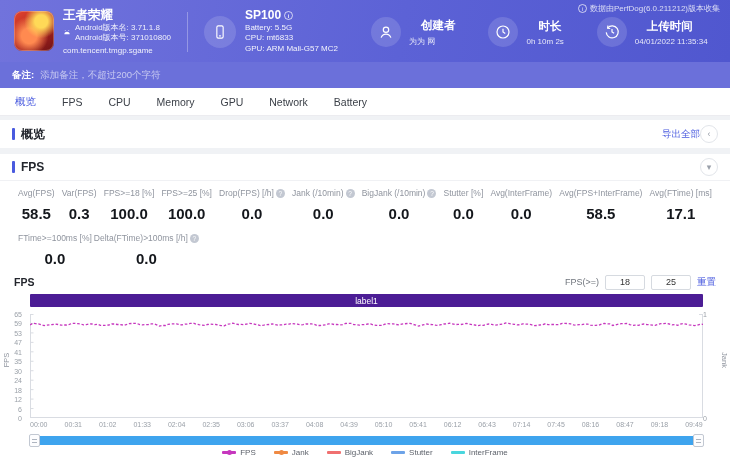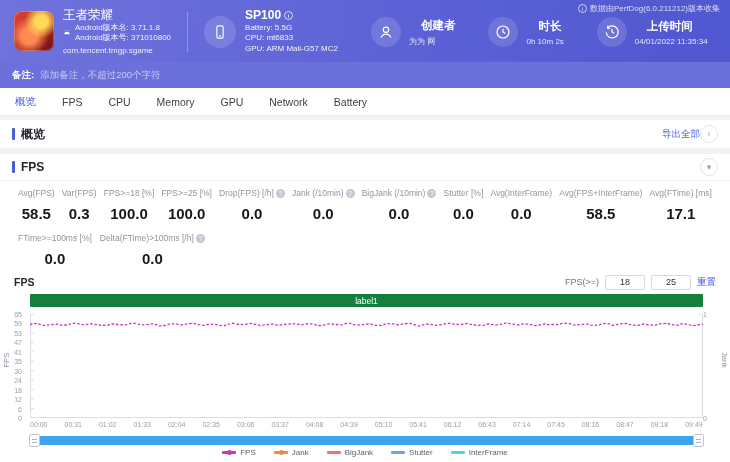--- a/index.html
+++ b/index.html
@@ -20,21 +20,21 @@
           border-radius:50%; font-size:6px; line-height:8px; text-align:center; color:rgba(255,255,255,.85); font-style:normal;}
   .hdr-main{display:flex; align-items:center; height:100%; padding:2px 14px 0;}
   .app-block{display:flex; gap:9px; align-items:flex-start; padding-top:2px;}
   .app-icon{width:40px; height:40px; border-radius:8px; flex:none; margin-top:1px;
     background:
       radial-gradient(circle at 68% 26%, #ffd957 0 16%, rgba(255,217,87,0) 42%),
       radial-gradient(circle at 38% 62%, #ff8a50 0 22%, rgba(255,138,80,0) 55%),
       linear-gradient(145deg,#e4452f 0%,#a31f1f 62%,#6e1414 100%);
     box-shadow:inset 0 0 0 1px rgba(255,255,255,.25);}
   .app-meta{font-size:8px; line-height:10px; color:rgba(255,255,255,.9);}
-  .app-name{font-size:12.5px; font-weight:normal; color:#fff; margin-bottom:3px;}
+  .app-name{font-size:12.5px; font-weight:bold; color:#fff; margin-bottom:3px;}
   .ver-row{display:flex; gap:4px; align-items:center;}
   .mini-ic{flex:none; width:8px; height:8px;}
   .app-pkg{margin-top:3px;}
   .vdiv{width:1px; height:40px; background:rgba(255,255,255,.3); margin:0 16px;}
   .circle-icon{width:32px; height:32px; border-radius:50%; background:rgba(255,255,255,.14);
                display:flex; align-items:center; justify-content:center; flex:none;}
   .circle-icon svg{width:18px; height:18px;}
   .dev-block{display:flex; gap:9px; align-items:center;}
   .dev-meta{font-size:8px; line-height:10.5px; color:rgba(255,255,255,.92);}
   .dev-name{font-size:12px; font-weight:bold; color:#fff; margin-bottom:2px; display:flex; gap:3px; align-items:center;}
@@ -59,21 +59,21 @@
   .accent-bar{width:3px; height:12px; background:var(--accent); border-radius:1px;}
   .ov-right{display:flex; align-items:center; gap:0;}
   .export{color:var(--accent); font-size:9.5px; cursor:pointer;}
   .circ-btn{width:18px; height:18px; border-radius:50%; border:1px solid #e2e5ea; background:#fff;
             color:#9aa0aa; font-size:9px; line-height:1; display:flex; align-items:center; justify-content:center; cursor:pointer;}
   
   .fps-card{background:#fff; height:308px; display:flex; flex-direction:column;}
   .card-head{height:27px; flex:none; display:flex; align-items:center; justify-content:space-between;
              padding:0 12px; border-bottom:1px solid #f0f1f4;}
   .stats-row1{display:flex; justify-content:space-between; padding:7px 18px 0;}
-  .stats-row2{display:flex; gap:8px; padding:11px 18px 2px;}
+  .stats-row2{display:flex; gap:2px; padding:11px 18px 2px;}
   .stat{text-align:center;}
   .stat-label{font-size:8.5px; color:#8f949e; white-space:nowrap;}
   .stat-value{font-size:15px; font-weight:bold; color:#14171c; margin-top:7px;}
   .q-icon{display:inline-block; width:9px; height:9px; border-radius:50%; background:#c3c8d2;
           color:#fff; font-size:6.5px; line-height:9px; text-align:center; margin-left:2px; cursor:pointer;}
   .chart-head{display:flex; align-items:center; justify-content:space-between; padding:3px 14px 0; height:23px;}
   .chart-title{font-size:10.5px; font-weight:bold;}
   .thresh{display:flex; align-items:center; gap:6px; font-size:9px; color:#70757d;}
   .thresh input{width:40px; height:15px; border:1px solid #d6dae0; border-radius:2px; font-size:9px;
                 text-align:center; color:#333; font-family:inherit;}
@@ -321,21 +321,21 @@
     <div class="chart-head">
       <span class="chart-title">FPS</span>
       <div class="thresh">
         <span>FPS(&gt;=)</span>
         <input value="18" style="">
         <input value="25" style="">
         <span class="reset">重置</span>
       </div>
     </div>
 
-    <div class="band" id="band" style="background: #15803d;">
+    <div class="band" id="band" style="background: #4c1d95;">
       <span>label1</span>
     </div>
 
     <div class="chart-area">
       <span class="ylab-left">FPS</span>
       <div id="y-left">
           <span style="top: 0px;">65</span>
           <span style="top: 9.45455px;">59</span>
           <span style="top: 18.9091px;">53</span>
           <span style="top: 28.3636px;">47</span>

